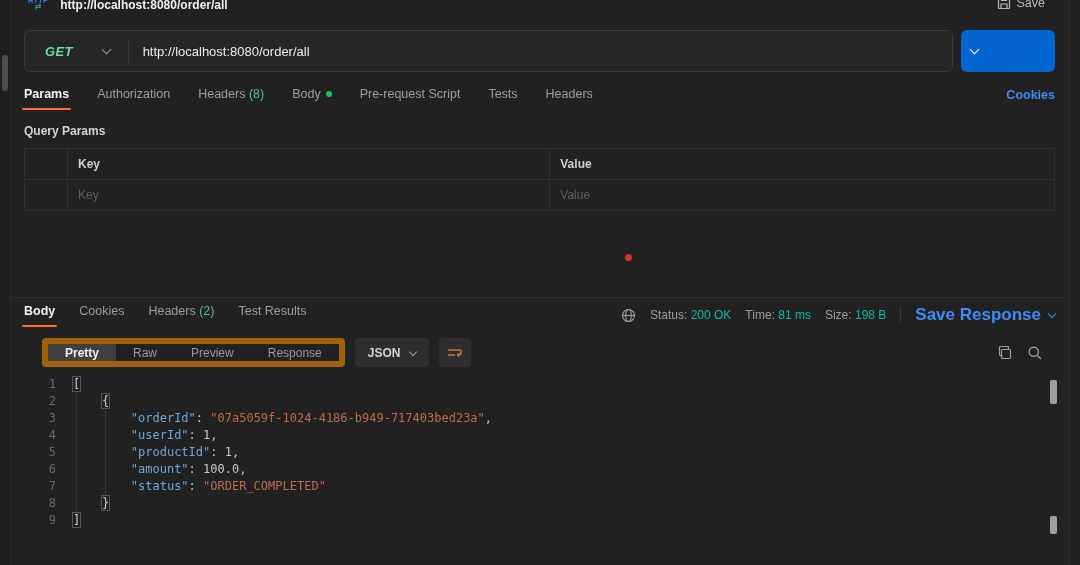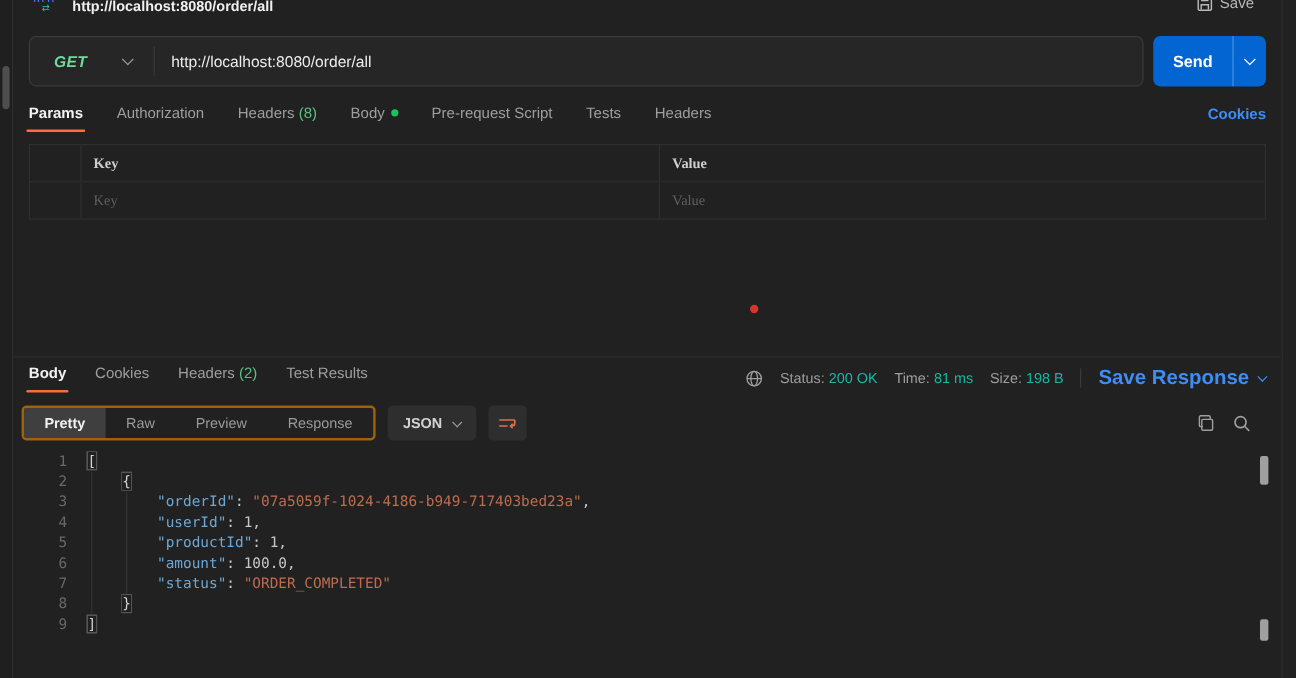--- a/index.html
+++ b/index.html
@@ -51,40 +51,40 @@
   .body-dot { display:inline-block; width:6px; height:6px; border-radius:50%; background:#16c35f; margin-left:5px; vertical-align:middle; }
   .cookies-link { margin-left:auto; color:#3e8df6; font-weight:bold; font-size:12.5px; cursor:pointer; padding-bottom:6px; }
 
   .section-label { margin:14px 12px 0 12px; font-size:12px; font-weight:bold; color:#d4d4d4; }
 
   
   .ptable { margin:10px 12px 0 12px; border:1px solid #2f2f2f; }
   .prow { display:grid; grid-template-columns:42px 1.18fr 1fr 96px; }
   .prow.head { height:30px; }
   .prow.body { height:31px; border-top:1px solid #2f2f2f; }
-  .pcell { display:flex; align-items:center; padding:0 10px; border-left:1px solid #2f2f2f; font-size:12px;font-family:Liberation Serif, serif; }
+  .pcell { display:flex; align-items:center; padding:0 10px; border-left:1px solid #2f2f2f; font-size:12px; }
   .pcell:first-child { border-left:none; }
   .prow.head .pcell { color:#cfcfcf; font-weight:bold; }
   .pcell.bulk { justify-content:flex-end; color:#f0f0f0; font-weight:bold; font-size:11.5px; white-space:nowrap; }
   .prow.body .pcell { color:#5f5f5f; }
   .prow.body .pcell.nob { border-left:none; }
 
   .red-dot { position:absolute; left:613px; top:254px; width:7px; height:7px; border-radius:50%; background:#d9342b; z-index:6; }
 
   
   .resp { position:absolute; left:0; right:0; top:297px; bottom:0; border-top:1px solid #2e2e2e; }
   .resp-tabs { display:flex; align-items:center; gap:24px; height:34px; padding:0 12px; font-size:12.5px; color:#9e9e9e; }
   .resp-meta { margin-left:auto; display:flex; align-items:center; gap:14px; font-size:12px; color:#9e9e9e; }
   .meta-val { color:#14b8a6; }
   .meta-div { width:1px; height:16px; background:#3a3a3a; }
   .save-resp { display:flex; align-items:center; gap:8px; color:#3e8df6; font-weight:bold; font-size:17px; cursor:pointer; }
   .save-resp .chev { border-color:#3e8df6; width:6px; height:6px; }
 
   .view-row { display:flex; align-items:center; gap:10px; margin:6px 12px 0 6px; }
-  .seg { display:flex; border:2px solid #a16207; border-radius:4px; overflow:hidden; height:29px; }
+  .seg { display:flex; border:6px solid #a16207; border-radius:4px; overflow:hidden; height:29px;margin-left:24px; }
   .seg-item { display:flex; align-items:center; padding:0 17px; font-size:12px; color:#9a9a9a; cursor:pointer; }
   .seg-item.active { background:#3f3f3f; color:#f2f2f2; font-weight:bold; }
   .fmt-dd { display:flex; align-items:center; gap:10px; height:29px; background:#2e2e2e; border-radius:4px; padding:0 13px; font-size:12px; font-weight:bold; color:#d2d2d2; cursor:pointer; }
   .fmt-dd .chev { width:6px; height:6px; margin-top:-2px; }
   .wrap-btn { width:32px; height:29px; background:#2e2e2e; border-radius:4px; display:flex; align-items:center; justify-content:center; cursor:pointer; }
   .right-icons { margin-left:auto; display:flex; align-items:center; gap:14px; margin-right:12px; }
 
   
   .code { position:relative; margin-top:9px; font-family:"DejaVu Sans Mono", monospace; font-size:12px; line-height:17px; }
   .cline { display:flex; }
@@ -134,38 +134,38 @@
     <div class="req-row">
       <div class="url-box">
         <div style="display:flex;align-items:center;cursor:pointer;font-style:italic;">
           <span class="method">GET</span>
           <span class="chev method-chev"></span>
         </div>
         <div class="url-divider"></div>
         <div class="url-text">http://localhost:8080/order/all</div>
       </div>
       <div class="send-btn">
-        <div class="send-main">Send</div>
         <div class="send-caret">
           <span class="chev"></span>
         </div>
       </div>
     </div>
 
     <div class="req-tabs">
       <div class="rtab active">Params</div>
       <div class="rtab">Authorization</div>
       <div class="rtab"><span>Headers</span> <span class="count-green">(8)</span></div>
       <div class="rtab"><span>Body</span><span class="body-dot"></span></div>
       <div class="rtab">Pre-request Script</div>
       <div class="rtab">Tests</div>
       <div class="rtab">Headers</div>
       <div class="cookies-link">Cookies</div>
     </div>
 
+    <div class="section-label">Query Params</div>
 
     <div class="ptable">
       <div class="prow head">
         <div class="pcell"></div>
         <div class="pcell">Key</div>
         <div class="pcell">Value</div>
       </div>
       <div class="prow body">
         <div class="pcell"></div>
         <div class="pcell">Key</div>

